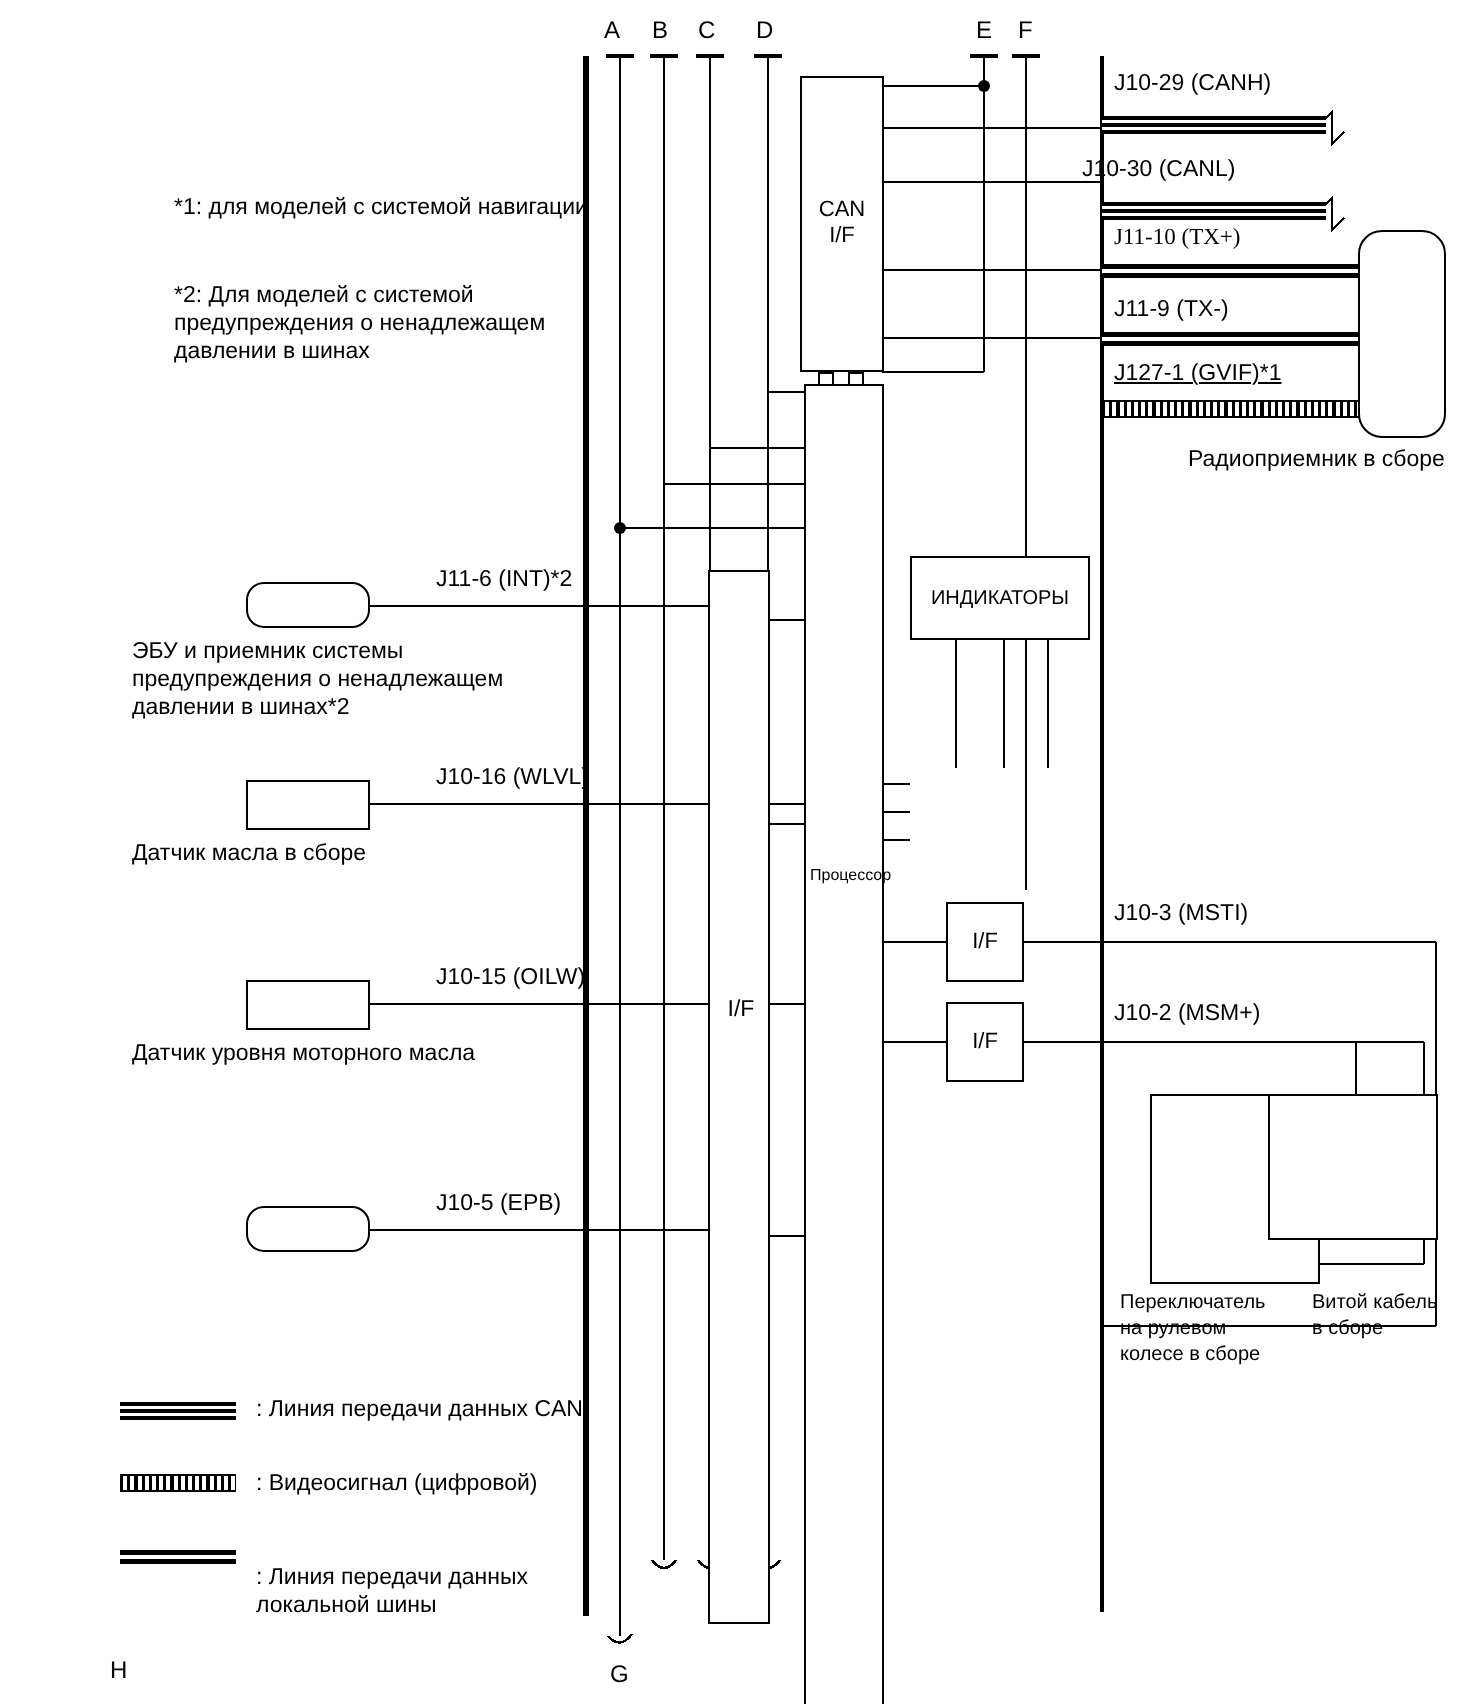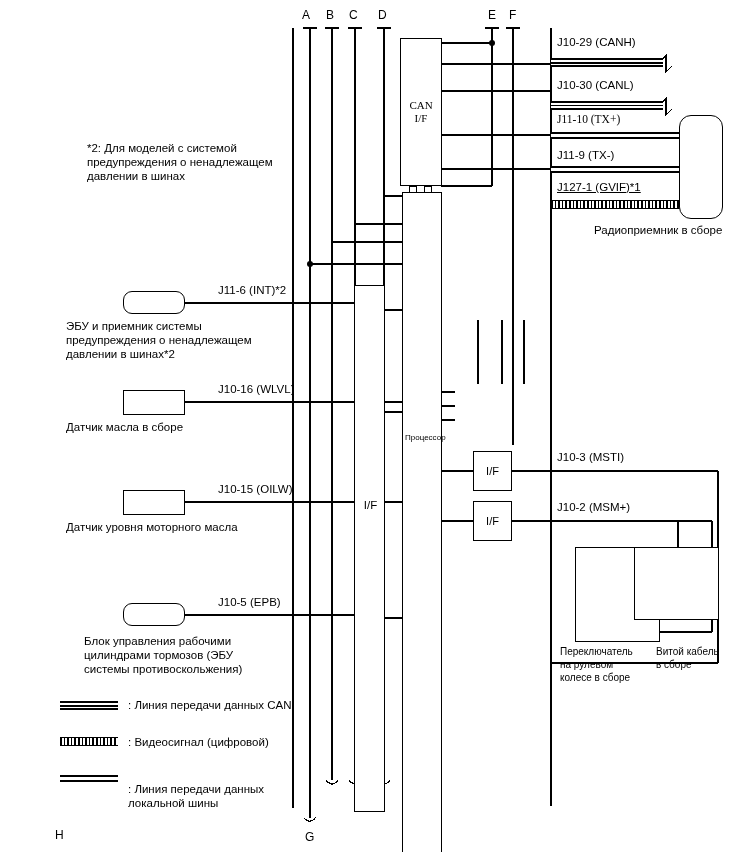--- a/index.html
+++ b/index.html
@@ -42,20 +42,21 @@
   <div class="txt lbl" style="left:302px;top:8px;">A</div>
   <div class="txt lbl" style="left:326px;top:8px;">B</div>
   <div class="txt lbl" style="left:349px;top:8px;">C</div>
   <div class="txt lbl" style="left:378px;top:8px;">D</div>
   <div class="txt lbl" style="left:488px;top:8px;">E</div>
   <div class="txt lbl" style="left:509px;top:8px;">F</div>
 
   <div class="txt lbl" style="left:305px;top:830px;">G</div>
   <div class="txt lbl" style="left:55px;top:828px;">H</div>
 
+  <div class="txt" style="left:87px;top:97px;">*1: для моделей с системой навигации</div>
   <div class="txt" style="left:87px;top:141px;">*2: Для моделей с системой
 предупреждения о ненадлежащем
 давлении в шинах</div>
 
   <svg class="overlay" viewBox="0 0 734 852">
     <g stroke="#000" stroke-width="1.3" fill="none" shape-rendering="crispEdges">
 
       <line x1="293" y1="28" x2="293" y2="808" stroke-width="2.6"></line>
 
       <line x1="310" y1="28" x2="310" y2="818"></line>
@@ -138,48 +139,51 @@
 
       <path d="M660,62 l6,-6 l0,16 l6,-6" stroke-width="1.4"></path>
       <path d="M660,105 l6,-6 l0,16 l6,-6" stroke-width="1.4"></path>
     </g>
 
     <circle cx="492" cy="43" r="3" fill="#000"></circle>
     <circle cx="310" cy="264" r="3" fill="#000"></circle>
   </svg>
 
   <div class="box" style="left:400px;top:38px;width:42px;height:148px;">
-    <div class="boxlabel" style="left:0;top:0;width:100%;height:100%;white-space:pre;font-family:Liberation Serif, serif;">CAN
+    <div class="boxlabel" style="left:0;top:0;width:100%;height:100%;white-space:pre;">CAN
 I/F</div>
   </div>
 
   <div class="box" style="left:409px;top:186px;width:8px;height:10px;border-width:1.3px;"></div>
   <div class="box" style="left:424px;top:186px;width:8px;height:10px;border-width:1.3px;"></div>
 
   <div class="box" style="left:402px;top:192px;width:40px;height:756px;">
     <div class="txt xs" style="left:2px;top:240px;width:38px;text-align:center;white-space:normal;">Процессор</div>
   </div>
 
   <div class="box" style="left:354px;top:285px;width:31px;height:527px;">
     <div class="txt" style="left:0;top:212px;width:31px;text-align:center;">I/F</div>
   </div>
 
+  <div class="box" style="left:455px;top:278px;width:90px;height:42px;">
+    <div class="boxlabel" style="left:0;top:0;width:100%;height:100%;font-size:10px;">ИНДИКАТОРЫ</div>
+  </div>
 
 
   <div class="box" style="left:473px;top:451px;width:39px;height:40px;">
     <div class="boxlabel" style="left:0;top:0;width:100%;height:100%;font-size:11px;">I/F</div>
   </div>
   <div class="box" style="left:473px;top:501px;width:39px;height:40px;">
     <div class="boxlabel" style="left:0;top:0;width:100%;height:100%;font-size:11px;">I/F</div>
   </div>
 
   <div class="txt" style="left:557px;top:35px;">J10-29 (CANH)</div>
   <div class="can-bus" style="left:551px;top:58px;width:112px;"></div>
 
-  <div class="txt" style="left:557px;top:78px;">J10-30 (CANL)</div>
+  <div class="txt" style="left:541px;top:78px;">J10-30 (CANL)</div>
   <div class="can-bus" style="left:551px;top:101px;width:112px;"></div>
 
   <div class="txt" style="left:557px;top:112px;font-family:Liberation Serif, serif;">J11-10 (TX+)</div>
   <div class="local-bus" style="left:551px;top:132px;width:134px;"></div>
 
   <div class="txt" style="left:557px;top:148px;">J11-9 (TX-)</div>
   <div class="local-bus" style="left:551px;top:166px;width:134px;"></div>
 
   <div class="txt" style="left:557px;top:180px;text-decoration:underline;">J127-1 (GVIF)*1</div>
   <div class="video-bus" style="left:551px;top:200px;width:134px;"></div>
@@ -196,23 +200,20 @@
   <div class="box" style="left:123px;top:390px;width:62px;height:25px;"></div>
   <div class="txt" style="left:218px;top:382px;">J10-16 (WLVL)</div>
   <div class="txt" style="left:66px;top:420px;">Датчик масла в сборе</div>
 
   <div class="box" style="left:123px;top:490px;width:62px;height:25px;"></div>
   <div class="txt" style="left:218px;top:482px;">J10-15 (OILW)</div>
   <div class="txt" style="left:66px;top:520px;">Датчик уровня моторного масла</div>
 
   <div class="box round" style="left:123px;top:603px;width:62px;height:23px;"></div>
   <div class="txt" style="left:218px;top:595px;">J10-5 (EPB)</div>
-  <div class="txt" style="left:84px;top:634px;">Блок управления рабочими
-цилиндрами тормозов (ЭБУ
-системы противоскольжения)</div>
 
   <div class="txt" style="left:557px;top:450px;">J10-3 (MSTI)</div>
   <div class="txt" style="left:557px;top:500px;">J10-2 (MSM+)</div>
 
   <div class="box" style="left:575px;top:547px;width:85px;height:95px;"></div>
   <div class="box" style="left:634px;top:547px;width:85px;height:73px;"></div>
   <div class="txt sm" style="left:560px;top:645px;">Переключатель
 на рулевом
 колесе в сборе</div>
   <div class="txt sm" style="left:656px;top:645px;">Витой кабель

